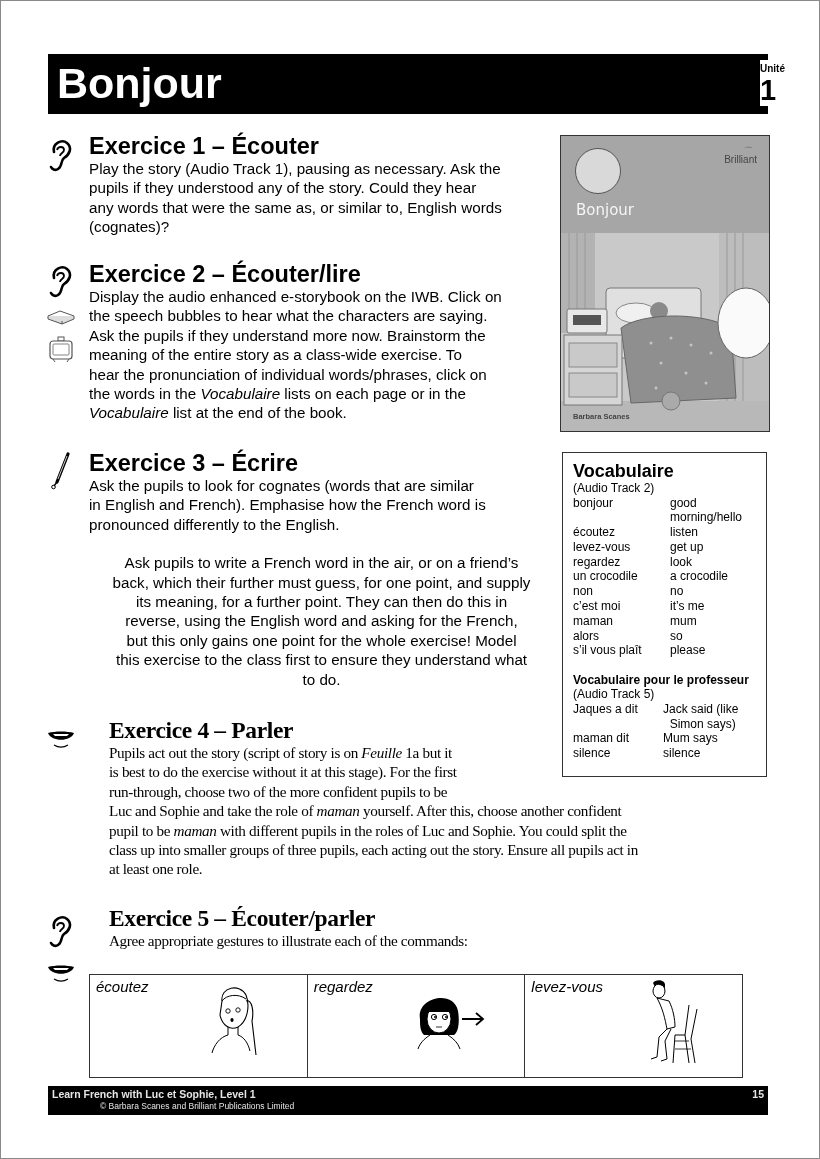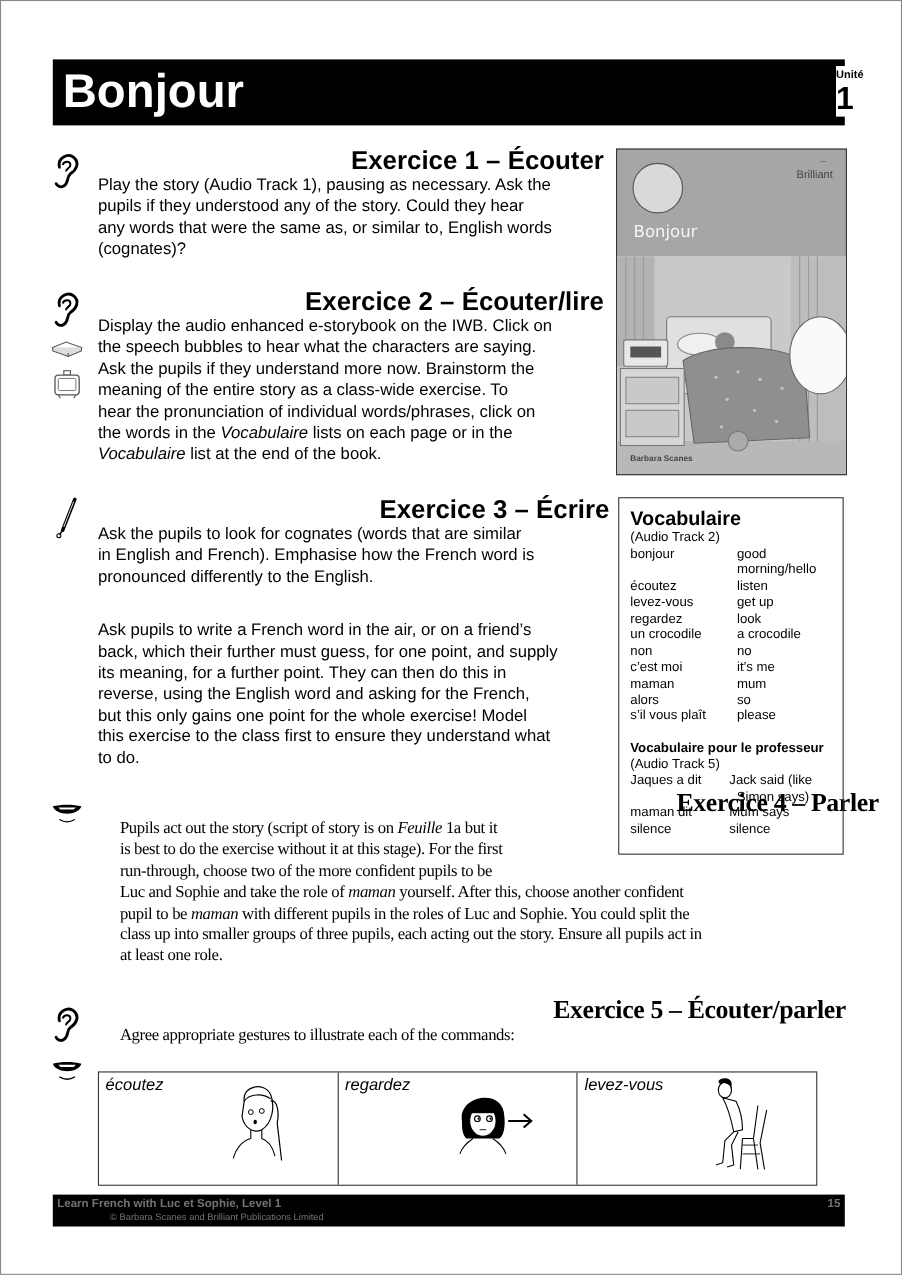--- a/index.html
+++ b/index.html
@@ -5,23 +5,23 @@
   html, body { margin: 0; padding: 0; background: #ffffff; }
   body { width: 820px; height: 1159px; position: relative; overflow: hidden; font-family: "Liberation Sans", sans-serif; color: #000; }
   .page-border { position: absolute; left: 0; top: 0; width: 818px; height: 1157px; border: 1px solid #8a8a8a; }
   .title-bar { position: absolute; left: 48px; top: 54px; width: 720px; height: 60px; background: #000; }
   .title-bar .title { position: absolute; left: 9px; top: 2px; font-size: 43px; font-weight: bold; color: #fff; line-height: 54px; }
   .unit-box { position: absolute; left: 712px; top: 6px; width: 41px; height: 46px; background: #fff; text-align: left; }
   .unit-box .u-label { font-size: 10px; font-weight: bold; line-height: 12px; margin-top: 3px; display: block; }
   .unit-box .u-num { font-size: 29px; font-weight: bold; line-height: 30px; display: block; }
 
   .ex { position: absolute; left: 89px; }
-  .ex h2 { margin: 0; font-size: 23.5px; font-weight: bold; line-height: 25px; text-align: right; }
+  .ex h2 { margin: 0; font-size: 23.5px; font-weight: bold; line-height: 25px; }
   .ex p { margin: 0; font-size: 15.2px; line-height: 19.4px; }
-  .ex p.gap { margin-top: 29px; }
+  .ex p.gap { margin-top: 19px; text-align: center; }
   .narrow { font-family: Liberation Serif, serif; letter-spacing: -0.35px; margin-left: 20px; }
 
   .icon { position: absolute; }
 
   .cover { position: absolute; left: 560px; top: 135px; width: 208px; height: 295px; border: 1.5px solid #333; background: #a6a6a6; overflow: hidden; }
   .cover .logo-circle { position: absolute; left: 14px; top: 12px; width: 44px; height: 44px; border-radius: 50%; background: #d9d9d9; border: 1.5px solid #555; }
   .cover .brand { position: absolute; right: 12px; top: 18px; font-size: 10px; color: #444; }
   .cover .brand-hat { position: absolute; right: 16px; top: 9px; font-size: 9px; color: #555; }
   .cover .c-title { position: absolute; left: 15px; top: 65px; font-size: 15px; color: #f5f5f5; font-family: "DejaVu Sans", sans-serif; }
   .cover .scene { position: absolute; left: 0; top: 97px; width: 208px; height: 198px; background: #cfcfcf; }
@@ -35,21 +35,21 @@
   .vocab td.fr { width: 97px; }
   .vocab td.fr2 { width: 90px; }
   .vocab h4 { margin: 15px 0 0 0; font-size: 12px; font-weight: bold; line-height: 14px; }
 
   .cmd-table { position: absolute; left: 89px; top: 974px; width: 654px; height: 104px; border: 1.5px solid #333; box-sizing: border-box; display: flex; }
   .cmd-cell { flex: 1; border-right: 1.2px solid #333; position: relative; }
   .cmd-cell:last-child { border-right: none; }
   .cmd-cell .cmd-label { position: absolute; left: 6px; top: 3px; font-size: 15px; font-style: italic; }
   .cmd-cell svg { position: absolute; }
 
-  .footer { position: absolute; left: 48px; top: 1086px; width: 720px; height: 29px; background: #000; color: #737373; }
+  .footer { position: absolute; left: 48px; top: 1086px; width: 720px; height: 29px; background: #000; color: #e5e5e5; }
   .footer .f1 { position: absolute; left: 4px; top: 2px; font-size: 10.5px; font-weight: bold; }
   .footer .f2 { position: absolute; left: 4px; top: 15px; font-size: 8.5px; padding-left: 48px; }
   .footer .pg { position: absolute; right: 4px; top: 2px; font-size: 10.5px; font-weight: bold; }
 </style>
 </head>
 <body>
 
 <div class="page-border"></div>
 
 <div class="title-bar">

